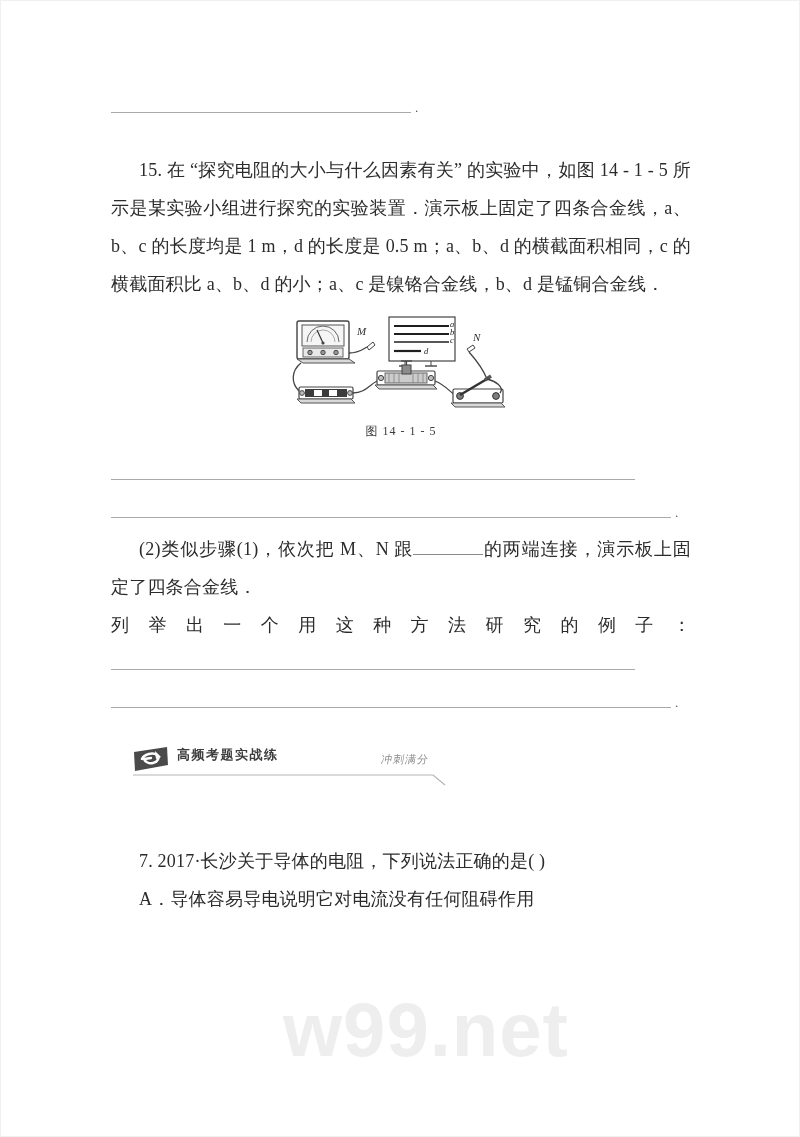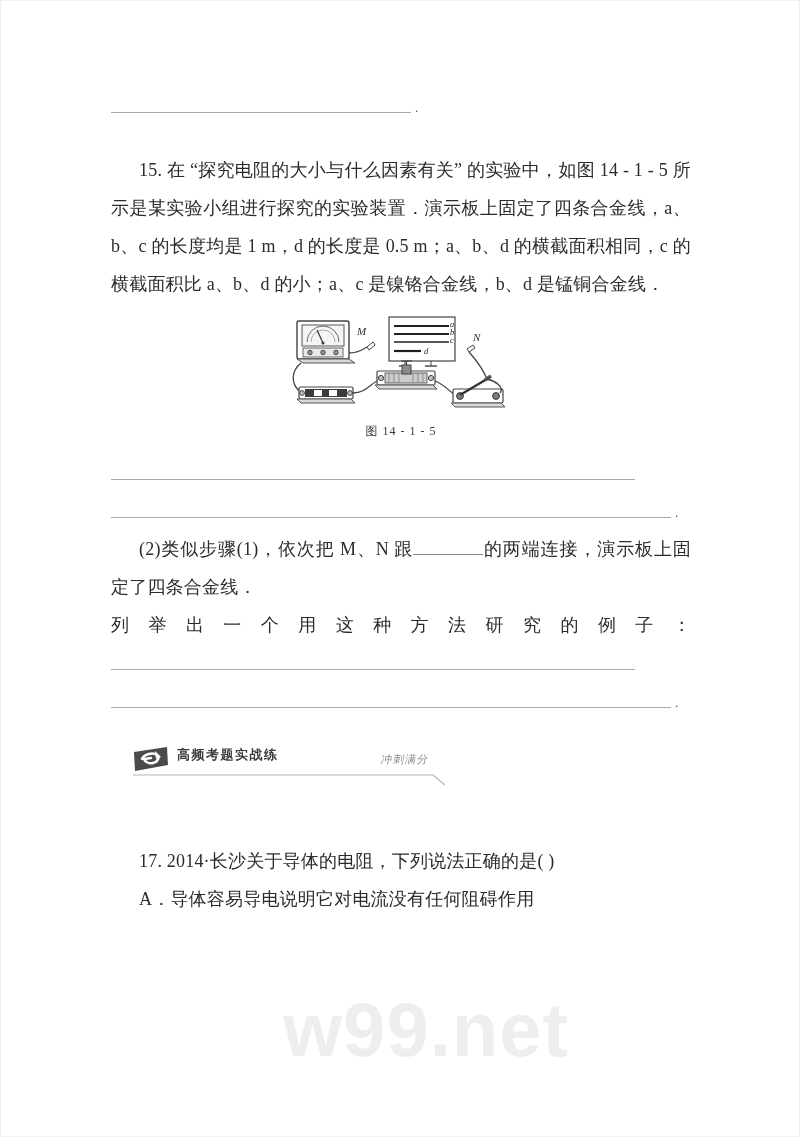--- a/index.html
+++ b/index.html
@@ -297,17 +297,17 @@
           <path d="M0 2 L300 2 L312 12" fill="none" stroke="#b5b5b5" stroke-width="1.2"></path>
         </svg>
       </div>
     </div>
 
     <div class="gap-sm"></div>
 
 
     <div class="gap-lg"></div>
 
-    <div class="para indent">17. 2014·长沙关于导体的电阻，下列说法正确的是(        )</div>
+    <div class="para indent">7. 2017·长沙关于导体的电阻，下列说法正确的是(        )</div>
     <div class="para indent">A．导体容易导电说明它对电流没有任何阻碍作用</div>
 
   </div>
 </div>
 
 </body></html>

